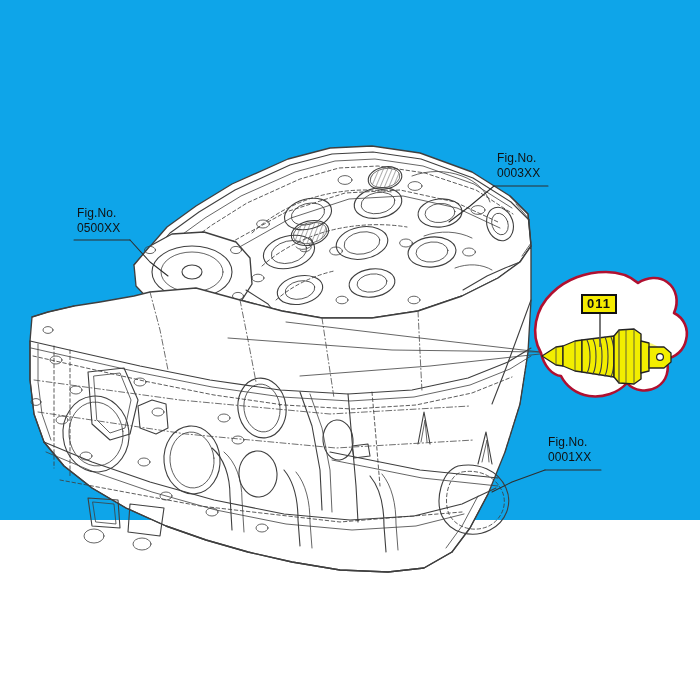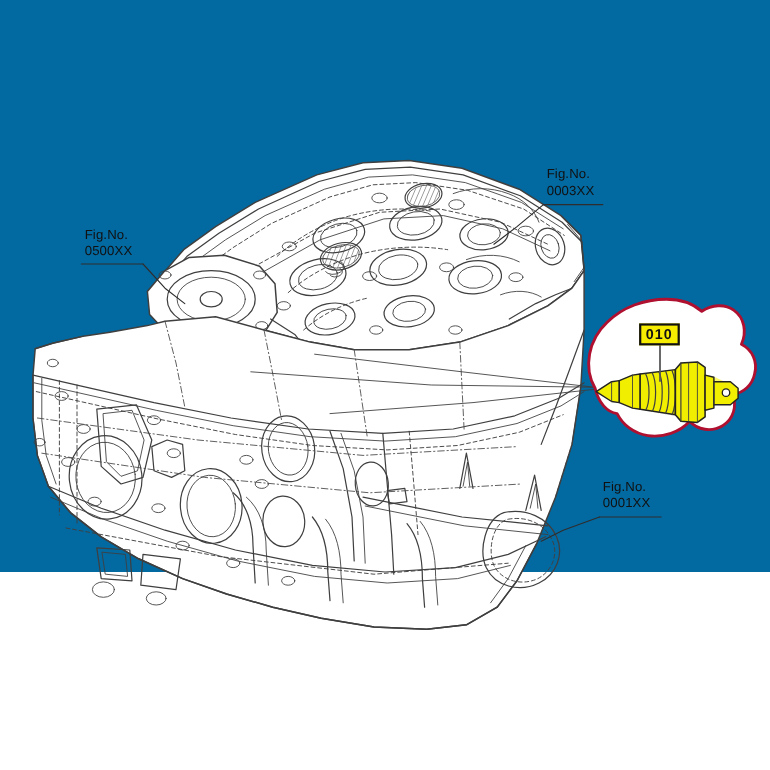--- a/index.html
+++ b/index.html
@@ -11,21 +11,21 @@
   body {
     width: 700px;
     height: 700px;
     overflow: hidden;
     font-family: "Liberation Sans", sans-serif;
   }
   #stage {
     position: relative;
     width: 700px;
     height: 520px;
-    background: #0369a1;
+    background: #0ea5e9;
   }
   #art {
     position: absolute;
     left: 0;
     top: 0;
     width: 700px;
     height: 700px;
   }
   .fig-label {
     position: absolute;
@@ -374,15 +374,15 @@
   <div class="fig-label" id="label-0500">
     <span class="fig-no">Fig.No.</span>
     <span class="fig-code">0500XX</span>
   </div>
 
   <div class="fig-label" id="label-0001">
     <span class="fig-no">Fig.No.</span>
     <span class="fig-code">0001XX</span>
   </div>
 
-  <div class="badge" id="badge-010">010</div>
+  <div class="badge" id="badge-010">011</div>
 
 </div>
 
 </body></html>

